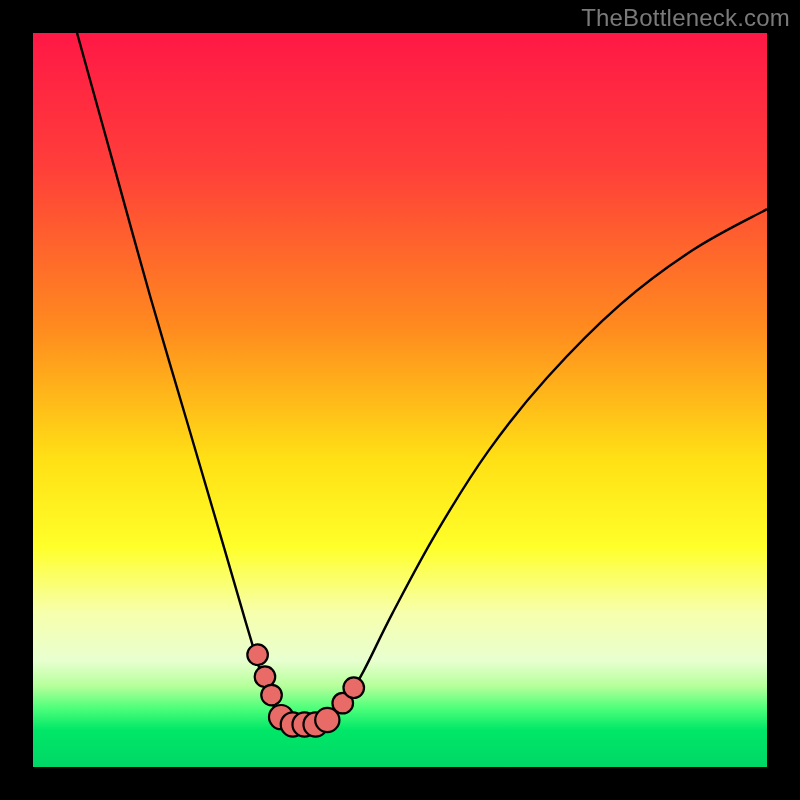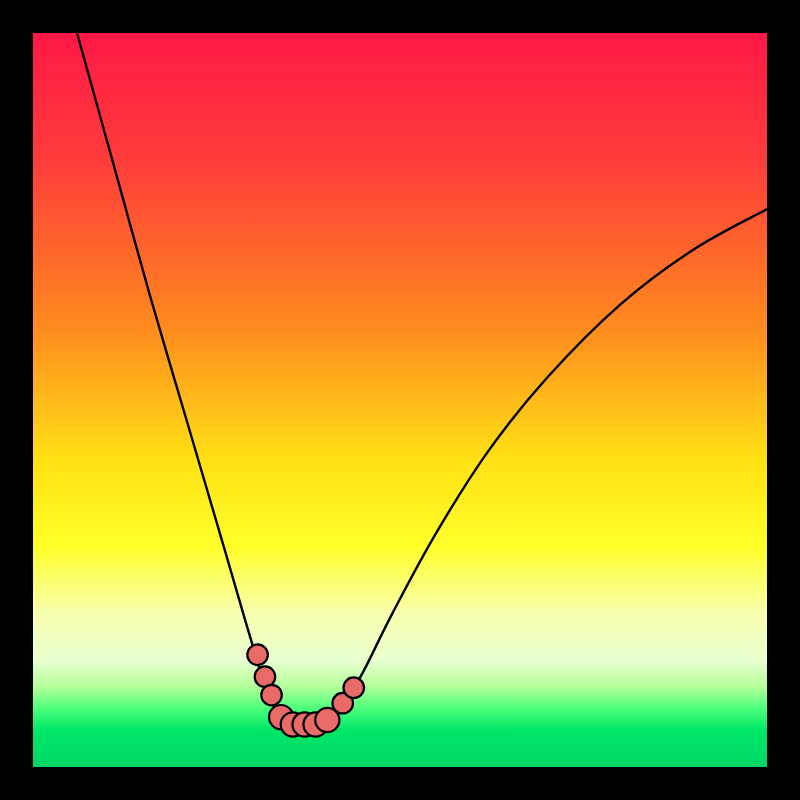--- a/index.html
+++ b/index.html
@@ -38,20 +38,21 @@
   svg.plot {
     display: block;
     width: 734px;
     height: 734px;
   }
 </style>
 </head>
 <body>
 
 <div class="outer">
+  <div class="watermark">TheBottleneck.com</div>
   <div class="plot-wrap">
     <svg class="plot" viewBox="0 0 734 734">
       <defs>
         <linearGradient id="bg-grad" x1="0" y1="0" x2="0" y2="1">
             <stop offset="0%" stop-color="#ff1846"></stop>
             <stop offset="18%" stop-color="#ff3e3a"></stop>
             <stop offset="40%" stop-color="#ff8a1f"></stop>
             <stop offset="58%" stop-color="#ffe015"></stop>
             <stop offset="70%" stop-color="#ffff2a"></stop>
             <stop offset="79%" stop-color="#f7ffad"></stop>

